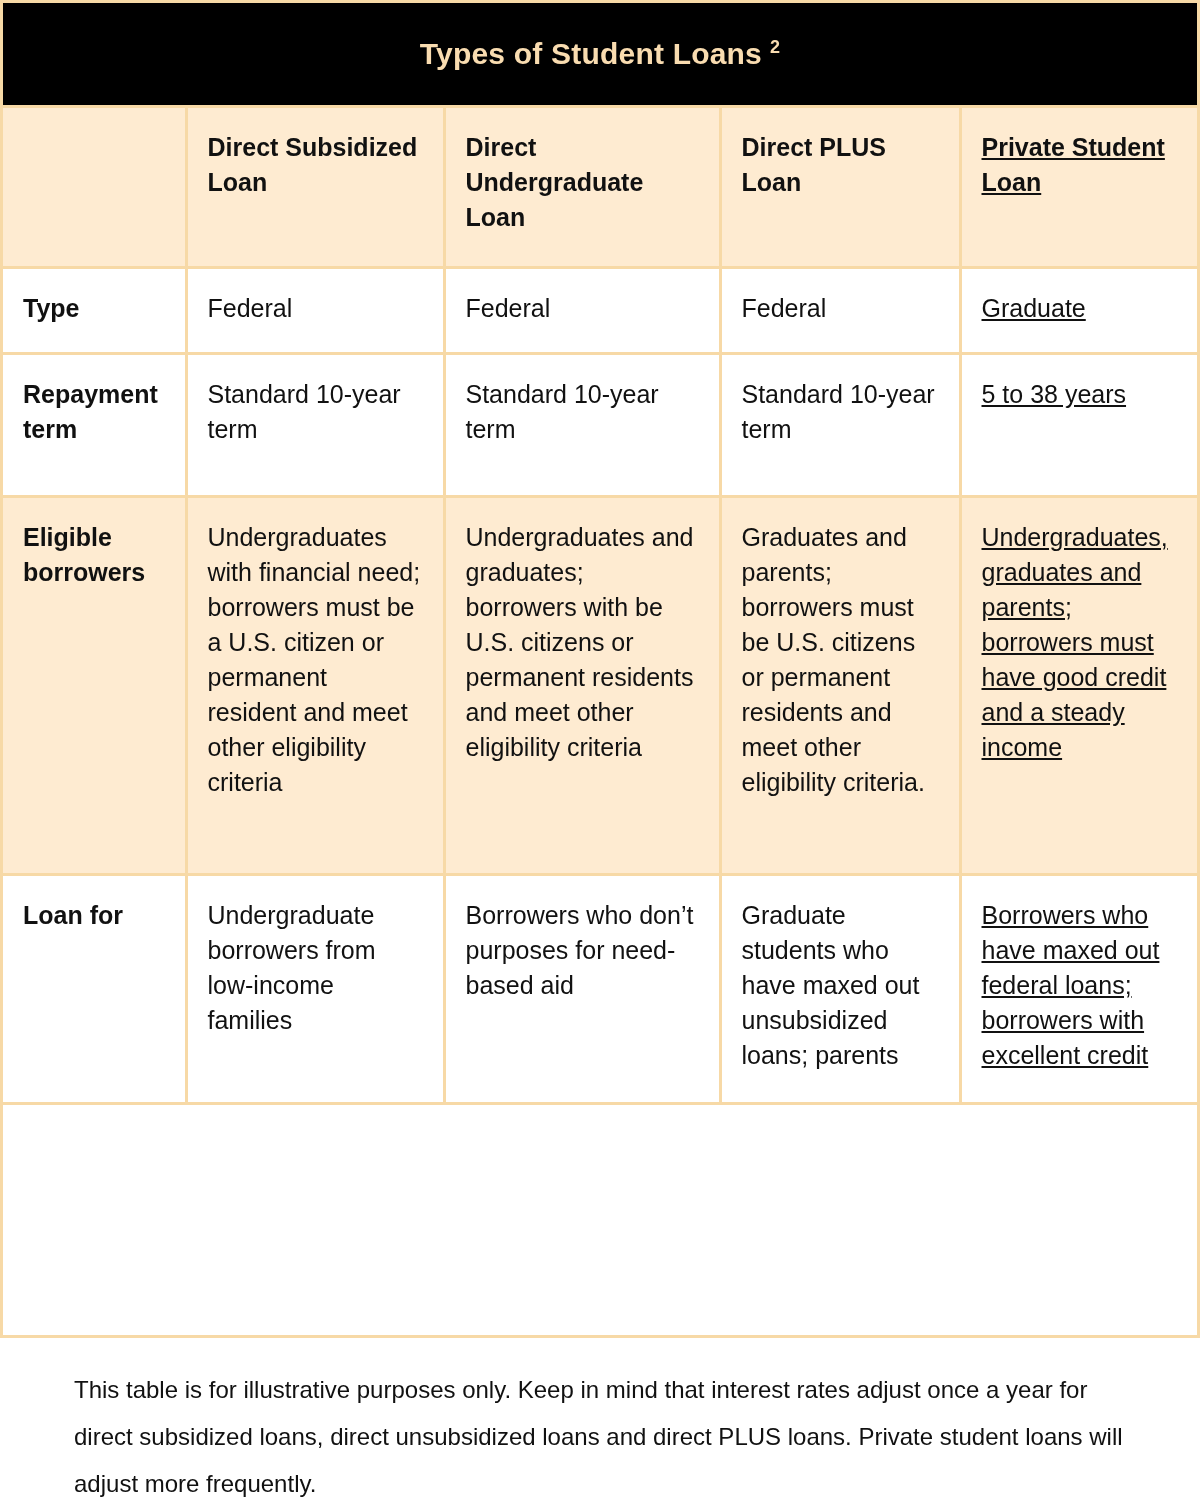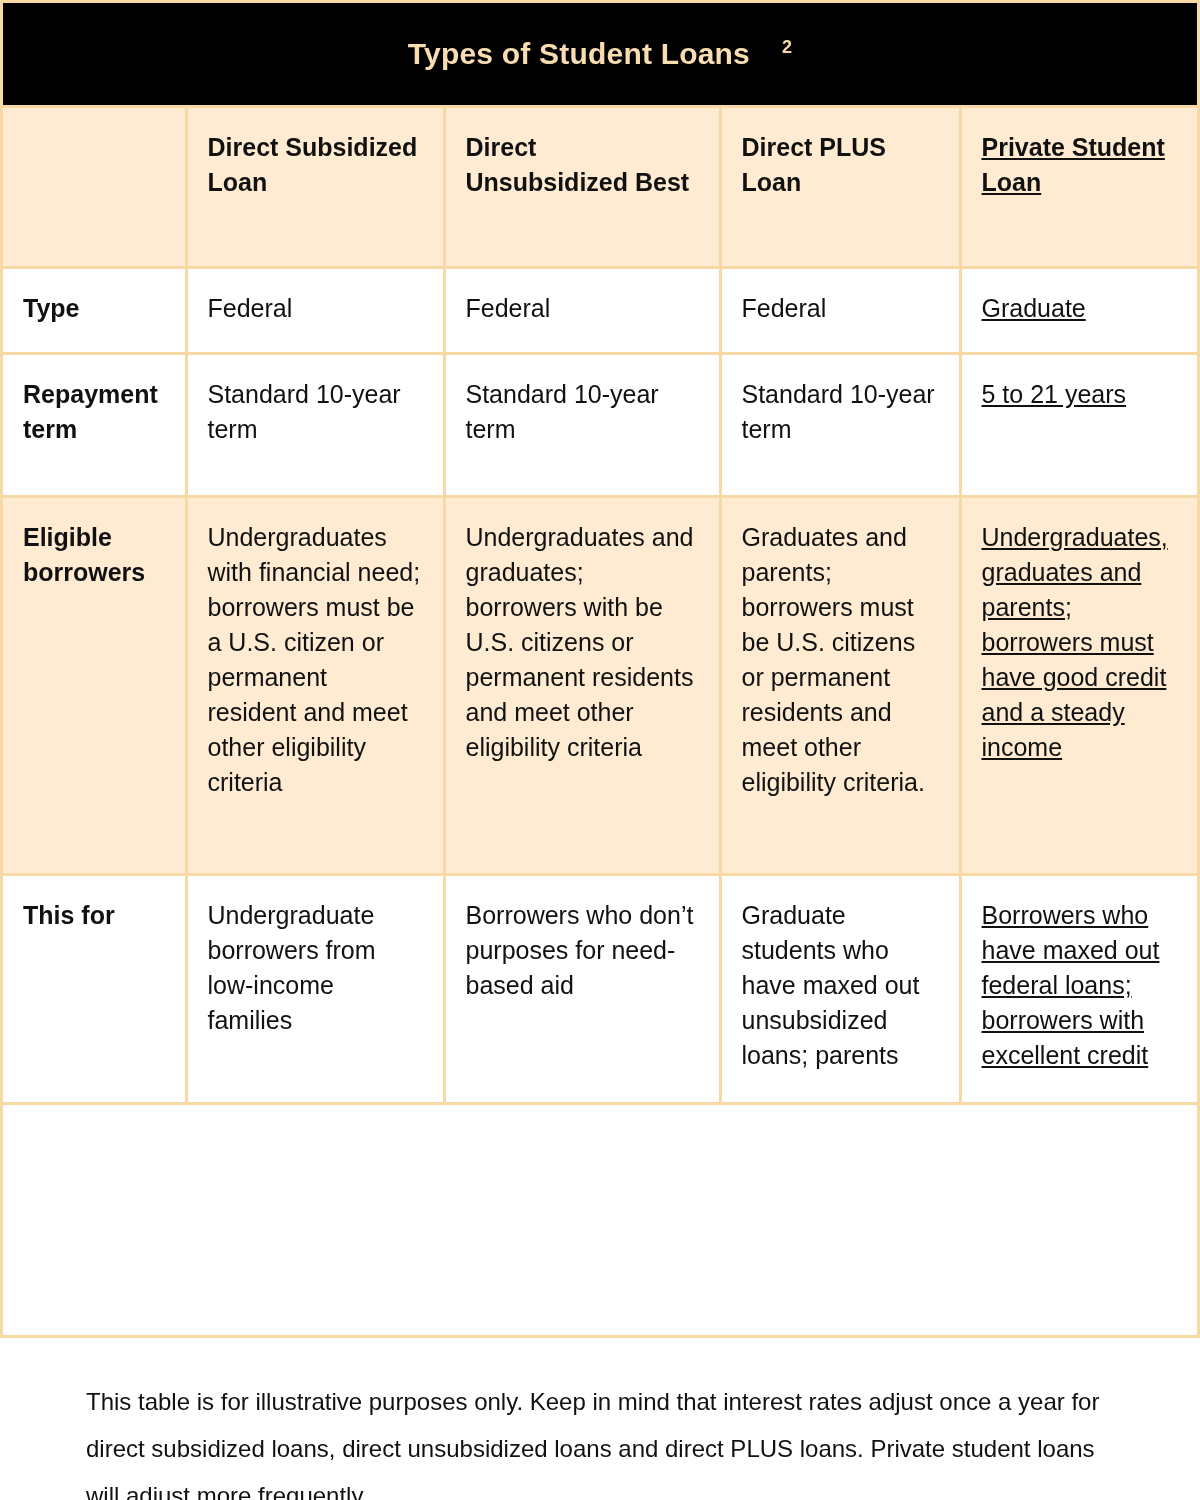--- a/index.html
+++ b/index.html
@@ -1,15 +1,15 @@
 <!DOCTYPE html>
 <html><head>
   <meta charset="utf-8">
   <style>
-    * { box-sizing: border-box; margin: 0; padding: 16px; }
+    * { box-sizing: border-box; margin: 0; padding: 4px; }
     html, body {
       width: 1200px;
       height: 1500px;
       background: #ffffff;
       font-family: "Liberation Sans", "DejaVu Sans", sans-serif;
       color: #111111;
       overflow: hidden;
     }
     .frame {
       position: absolute;
@@ -80,47 +80,47 @@
     <col style="width:183px">
     <col style="width:258px">
     <col style="width:276px">
     <col style="width:240px">
     <col style="width:237px">
   </colgroup>
   <tbody>
       <tr class="cream" style="height:161px">
     <td class="hdr"></td>
     <td class="hdr">Direct Subsidized Loan</td>
-    <td class="hdr">Direct Unsubsidized Best</td>
+    <td class="hdr">Direct Undergraduate Loan</td>
     <td class="hdr">Direct PLUS Loan</td>
     <td class="hdr">Private Student Loan</td>
   </tr>
   <tr class="white" style="height:86px">
     <td class="rowlabel">Type</td>
     <td>Federal</td>
     <td>Federal</td>
     <td>Federal</td>
     <td>Graduate</td>
   </tr>
   <tr class="white" style="height:143px">
     <td class="rowlabel">Repayment term</td>
     <td>Standard 10-year term</td>
     <td>Standard 10-year term</td>
     <td>Standard 10-year term</td>
-    <td>5 to 21 years</td>
+    <td>5 to 38 years</td>
   </tr>
   <tr class="cream" style="height:378px">
     <td class="rowlabel">Eligible borrowers</td>
     <td>Undergraduates with financial need; borrowers must be a U.S. citizen or permanent resident and meet other eligibility criteria</td>
     <td>Undergraduates and graduates; borrowers with be U.S. citizens or permanent residents and meet other eligibility criteria</td>
     <td>Graduates and parents; borrowers must be U.S. citizens or permanent residents and meet other eligibility criteria.</td>
     <td>Undergraduates, graduates and parents; borrowers must have good credit and a steady income</td>
   </tr>
   <tr class="white" style="height:229px">
-    <td class="rowlabel">This for</td>
+    <td class="rowlabel">Loan for</td>
     <td>Undergraduate borrowers from low-income families</td>
     <td>Borrowers who don’t purposes for need-based aid</td>
     <td>Graduate students who have maxed out unsubsidized loans; parents</td>
     <td>Borrowers who have maxed out federal loans; borrowers with excellent credit</td>
   </tr>
 </tbody>
   </table>
 
 <p class="footnote">This table is for illustrative purposes only. Keep in mind that interest rates adjust once a year for direct subsidized loans, direct unsubsidized loans and direct PLUS loans. Private student loans will adjust more frequently.</p>
 

